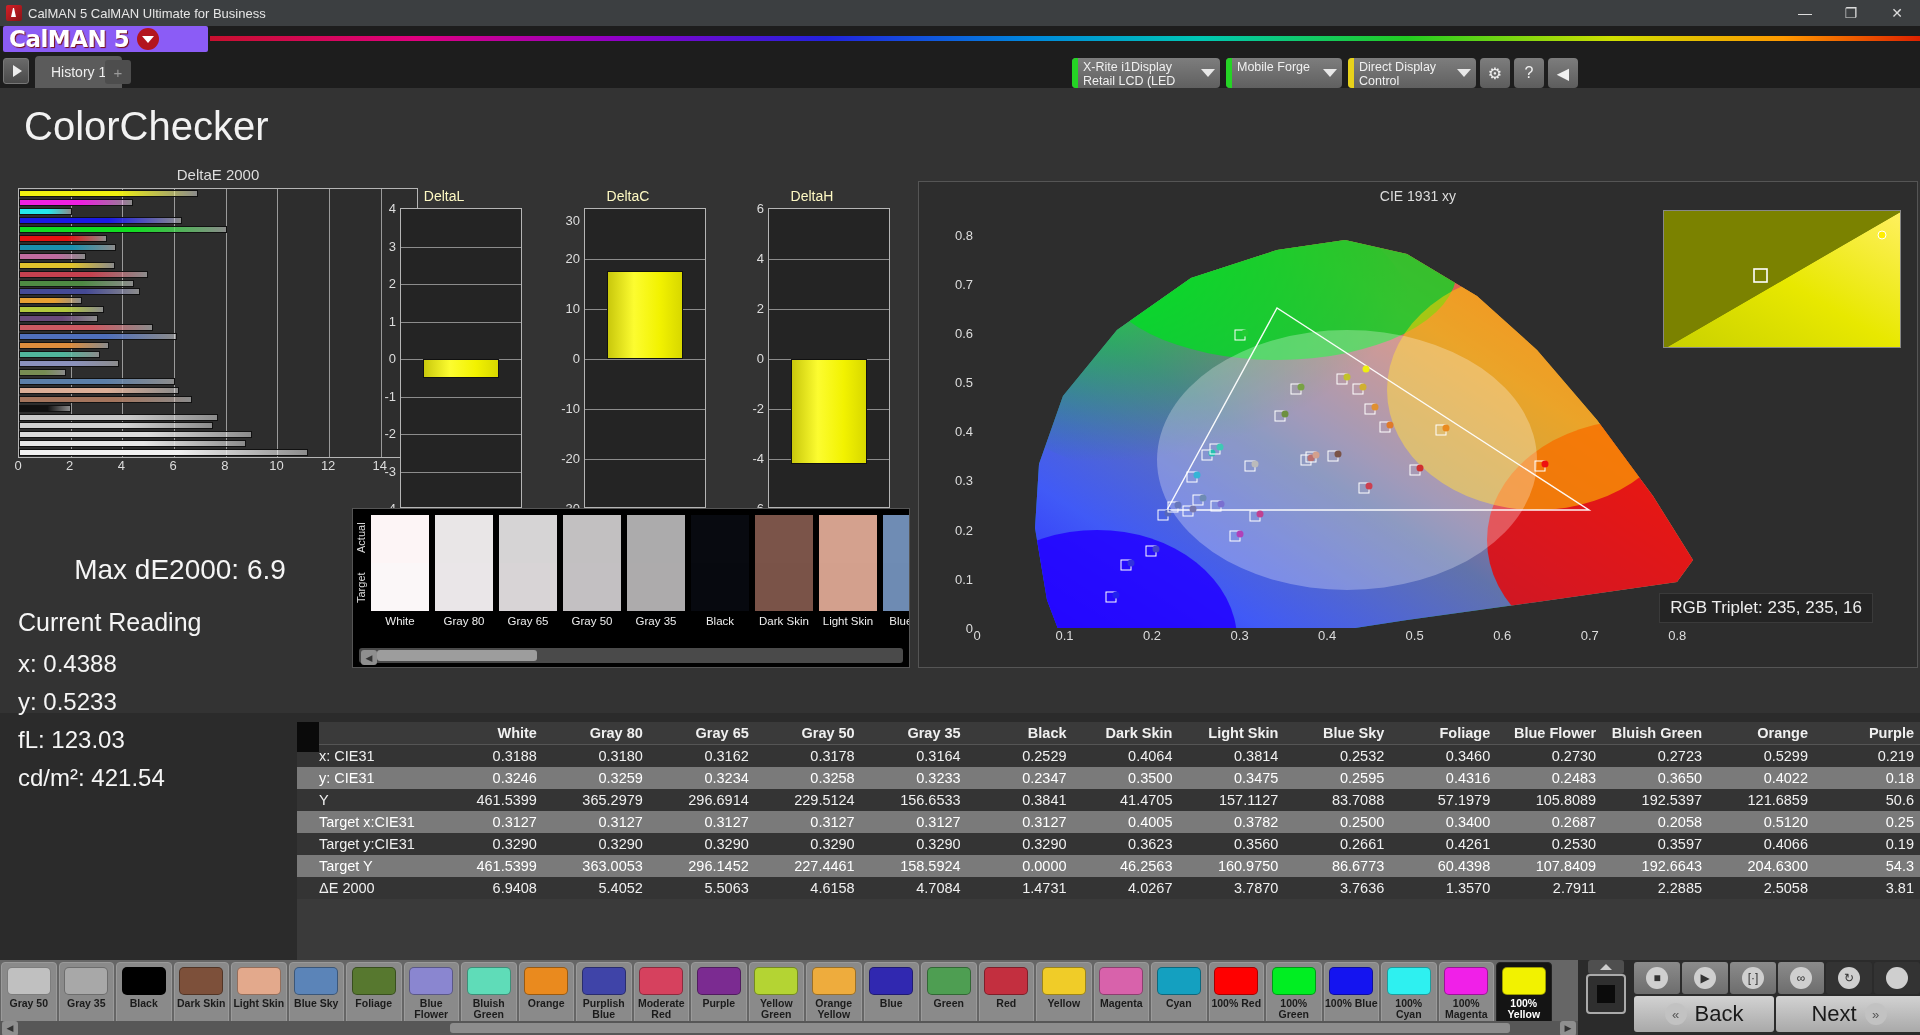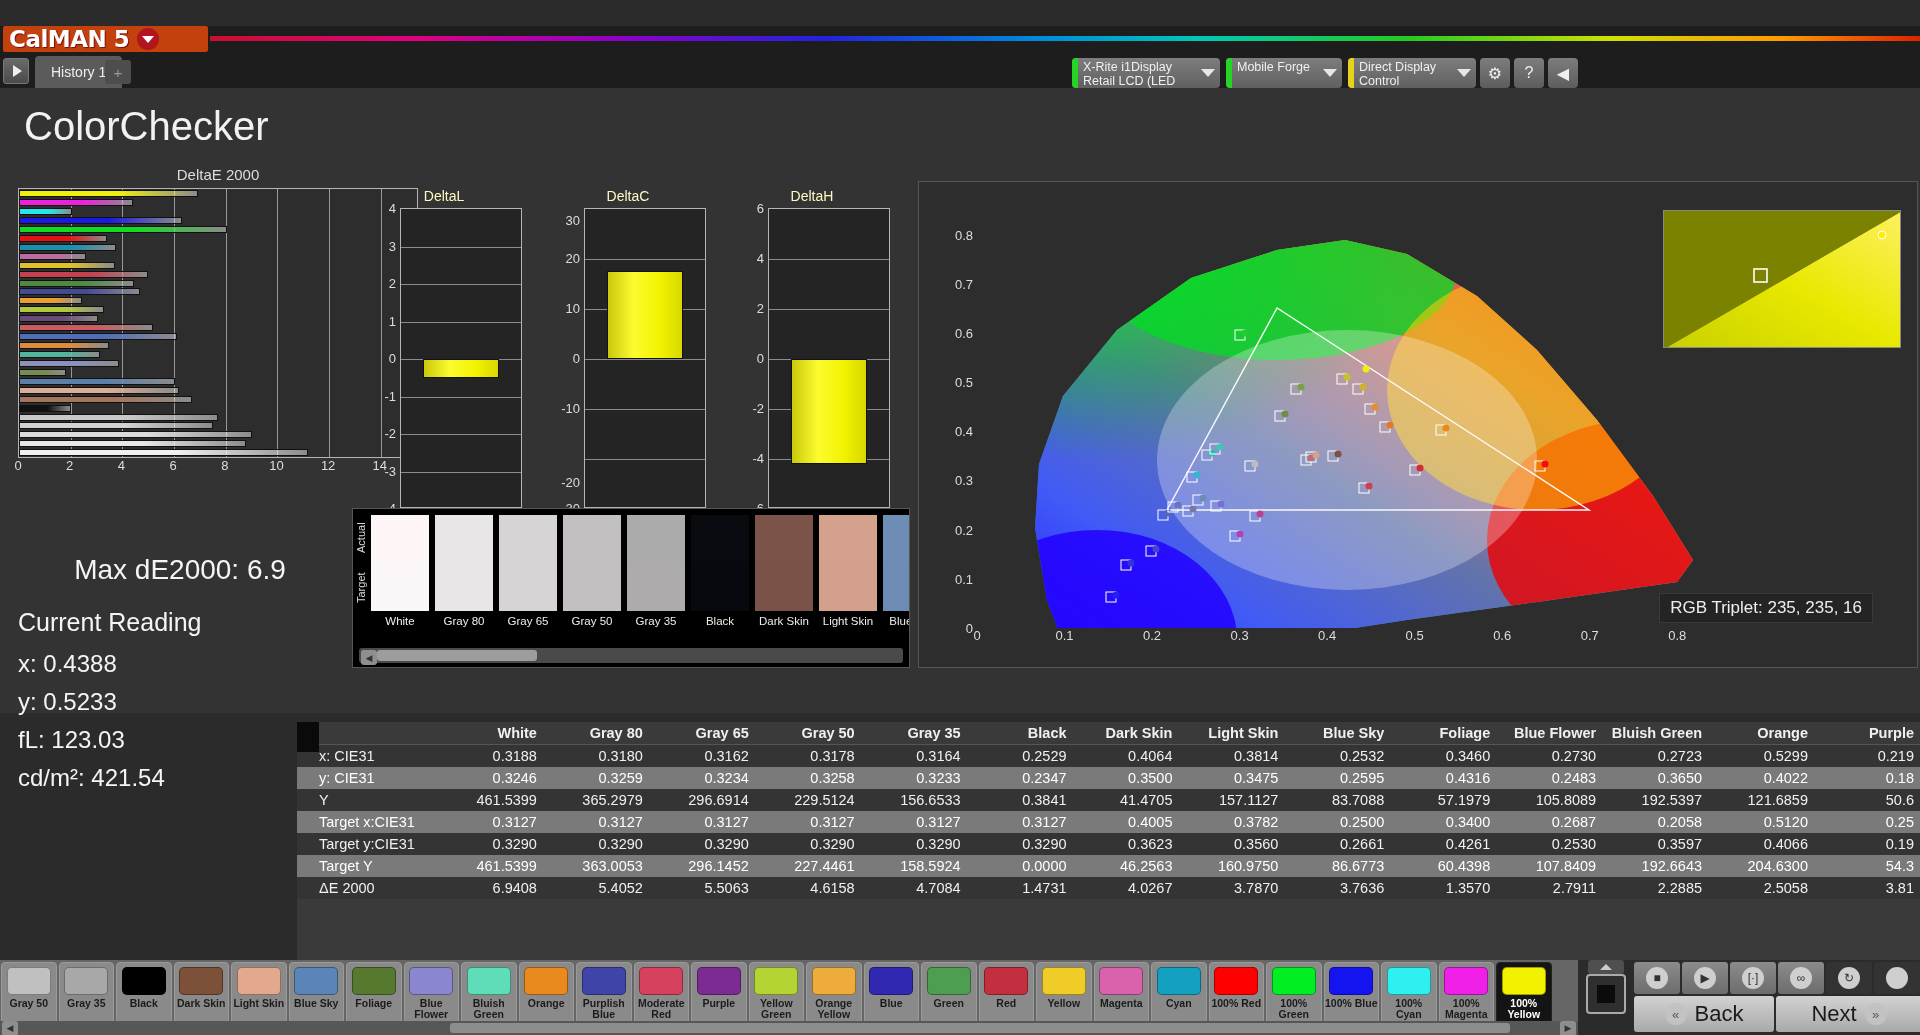--- a/index.html
+++ b/index.html
@@ -16,21 +16,21 @@
   .tb-ico{width:16px;height:16px;margin:0 6px 0 6px;border-radius:2px;
     background:linear-gradient(135deg,#d42027 0%, #8b1216 100%);position:relative;}
   .tb-ico:after{content:"";position:absolute;left:5px;top:3px;width:5px;height:9px;background:#fff;
      clip-path:polygon(40% 0,60% 0,100% 100%,0 100%);}
   .tb-title{font-size:13px;color:#e6e6e6;}
   .tb-btns{margin-left:auto;display:flex;height:26px;}
   .tb-btn{width:46px;height:26px;display:flex;align-items:center;justify-content:center;font-size:14px;color:#dcdcdc;}
 
   
   .brandbar{position:absolute;left:0;top:26px;width:1920px;height:26px;background:#1d1d1d;}
-  .brand{position:absolute;left:3px;top:0px;height:26px;width:205px;background:#c2410c;border-radius:2px;
+  .brand{position:absolute;left:3px;top:0px;height:26px;width:205px;background:#8b5cf6;border-radius:2px;
          display:flex;align-items:center;}
   .brand-txt{font-size:23px;font-weight:bold;color:#fff;letter-spacing:-0.5px;padding-left:6px;
      text-shadow:1px 1px 1px #7a0d12;font-family:"DejaVu Sans", sans-serif;}
   .brand-caret{width:22px;height:22px;border-radius:50%;background:#b3151e;margin-left:8px;
      display:flex;align-items:center;justify-content:center;}
   .brand-caret:after{content:"";border-left:6px solid transparent;border-right:6px solid transparent;border-top:7px solid #fff;}
   .spectrum{position:absolute;left:210px;top:10px;right:0;height:5px;
      background:linear-gradient(to right,#c8102e 0%,#e0007f 12%,#8e00c8 24%,#2222dd 36%,#0088dd 48%,#00c8b4 58%,#22cc22 70%,#cfe000 82%,#ff9900 92%,#dd2200 100%);}
 
   
@@ -166,20 +166,29 @@
   .navbtn{height:36px;background:linear-gradient(#d2d2d2,#a9a9a9);border-radius:3px;display:flex;align-items:center;
      justify-content:center;gap:8px;font-size:22px;color:#1a1a1a;}
   #btn-back{width:140px;} #btn-next{width:146px;}
   .navbtn .circ{width:22px;height:22px;border-radius:50%;background:#c2c2c2;display:flex;align-items:center;justify-content:center;font-size:13px;color:#555;}
 </style>
 </head>
 <body>
 
 <div class="app">
 
+  <div class="titlebar">
+    <div class="tb-ico"></div>
+    <div class="tb-title">CalMAN 5 CalMAN Ultimate for Business</div>
+    <div class="tb-btns">
+      <div class="tb-btn">—</div>
+      <div class="tb-btn">❐</div>
+      <div class="tb-btn close">✕</div>
+    </div>
+  </div>
 
   <div class="brandbar">
     <div class="brand">
       <div class="brand-txt">CalMAN 5</div>
       <div class="brand-caret"></div>
     </div>
     <div class="spectrum"></div>
   </div>
 
   <div class="tabrow">
@@ -302,21 +311,21 @@
         </div>
     </div>
     <div class="mc" id="mc-dc">
       <div class="mc-title">DeltaC</div>
       <div class="mc-ticks">
           <span style="top: 12px;">30</span>
           <span style="top: 50px;">20</span>
           <span style="top: 100px;">10</span>
           <span style="top: 150px;">0</span>
           <span style="top: 200px;">-10</span>
-          <span style="top: 250px; margin-top: 24px;">-20</span>
+          <span style="top: 250px;">-20</span>
           <span style="top: 300px;">-30</span>
         </div>
       <div class="mc-plot">
           <div class="gl" style="top: 50px;"></div>
           <div class="gl" style="top: 100px;"></div>
           <div class="gl" style="top: 150px;"></div>
           <div class="gl" style="top: 200px;"></div>
           <div class="gl" style="top: 250px;"></div>
           <div class="mcbar" style="left: 18%; width: 64%; top: 62px; height: 88px;"></div>
         </div>
@@ -392,20 +401,21 @@
             <div class="sw-name">Blue Sky</div>
           </div>
         </div>
       <div class="sw-scroll">
         <div class="sc-arrow" style="left:2px;top:2px">◀</div>
         <div class="thumb"></div>
       </div>
     </div>
 
     <div class="cie">
+      <div class="cie-title">CIE 1931 xy</div>
       <div class="cie-y" id="cie-y">
           <span style="top: 418px;">0</span>
           <span style="top: 368.824px;">0.1</span>
           <span style="top: 319.647px;">0.2</span>
           <span style="top: 270.471px;">0.3</span>
           <span style="top: 221.294px;">0.4</span>
           <span style="top: 172.118px;">0.5</span>
           <span style="top: 122.941px;">0.6</span>
           <span style="top: 73.7647px;">0.7</span>
           <span style="top: 24.5882px;">0.8</span>

